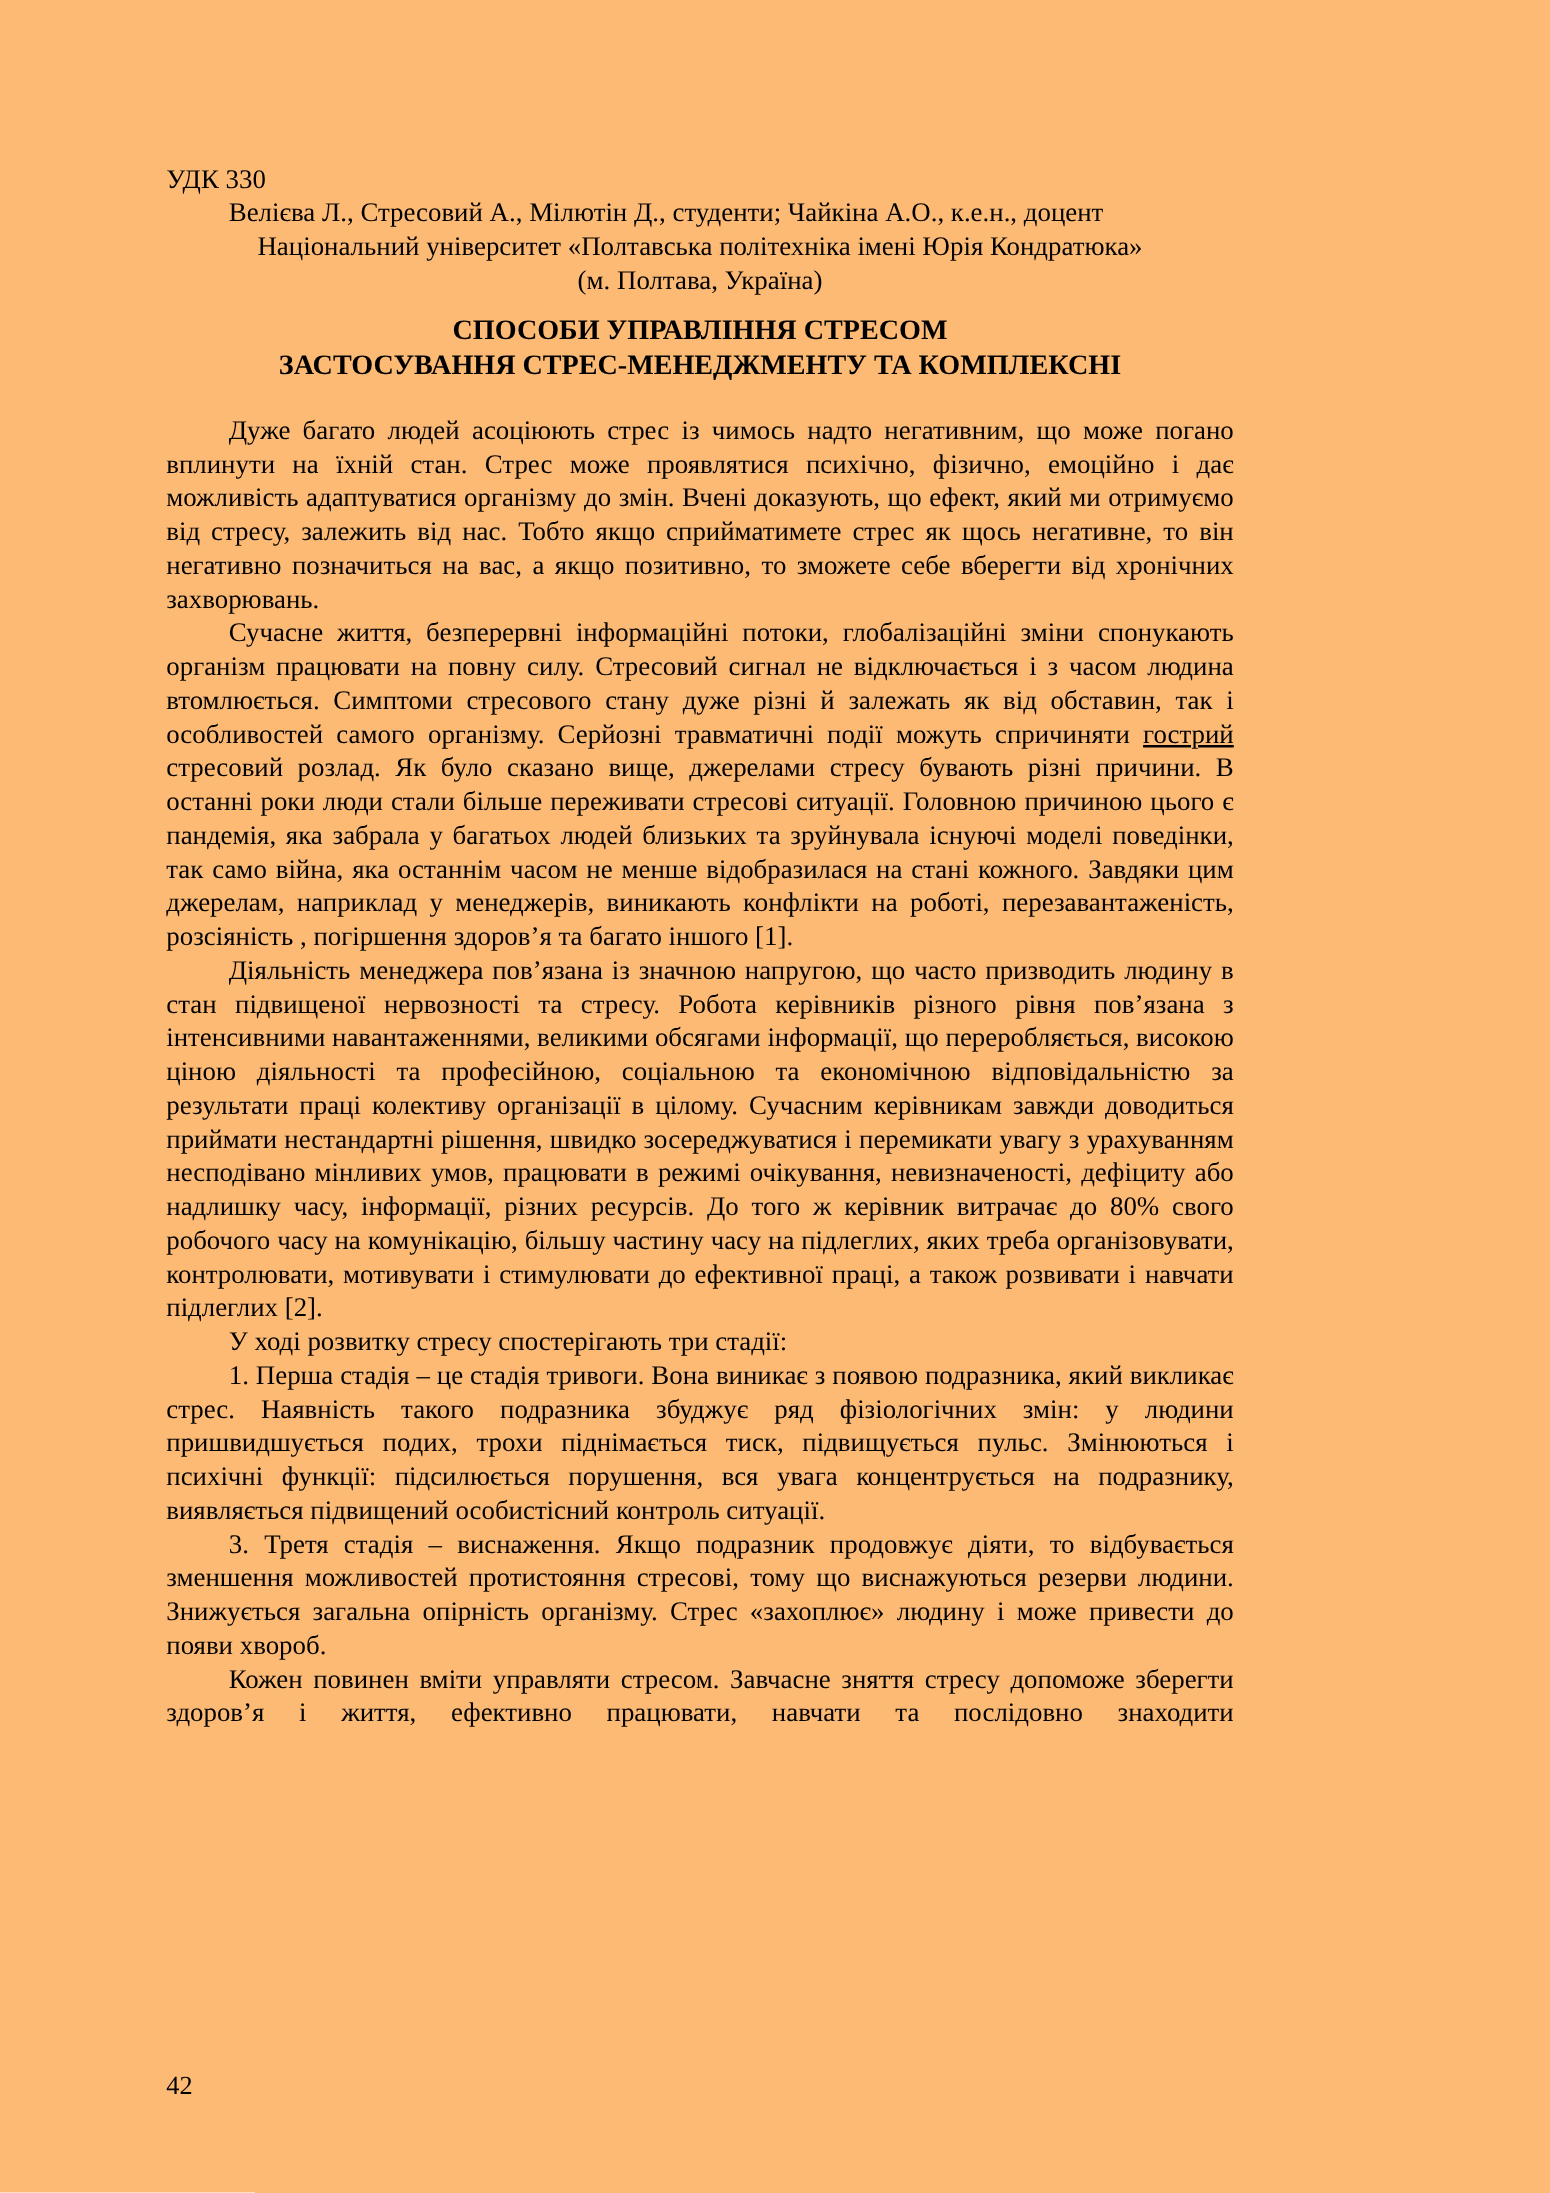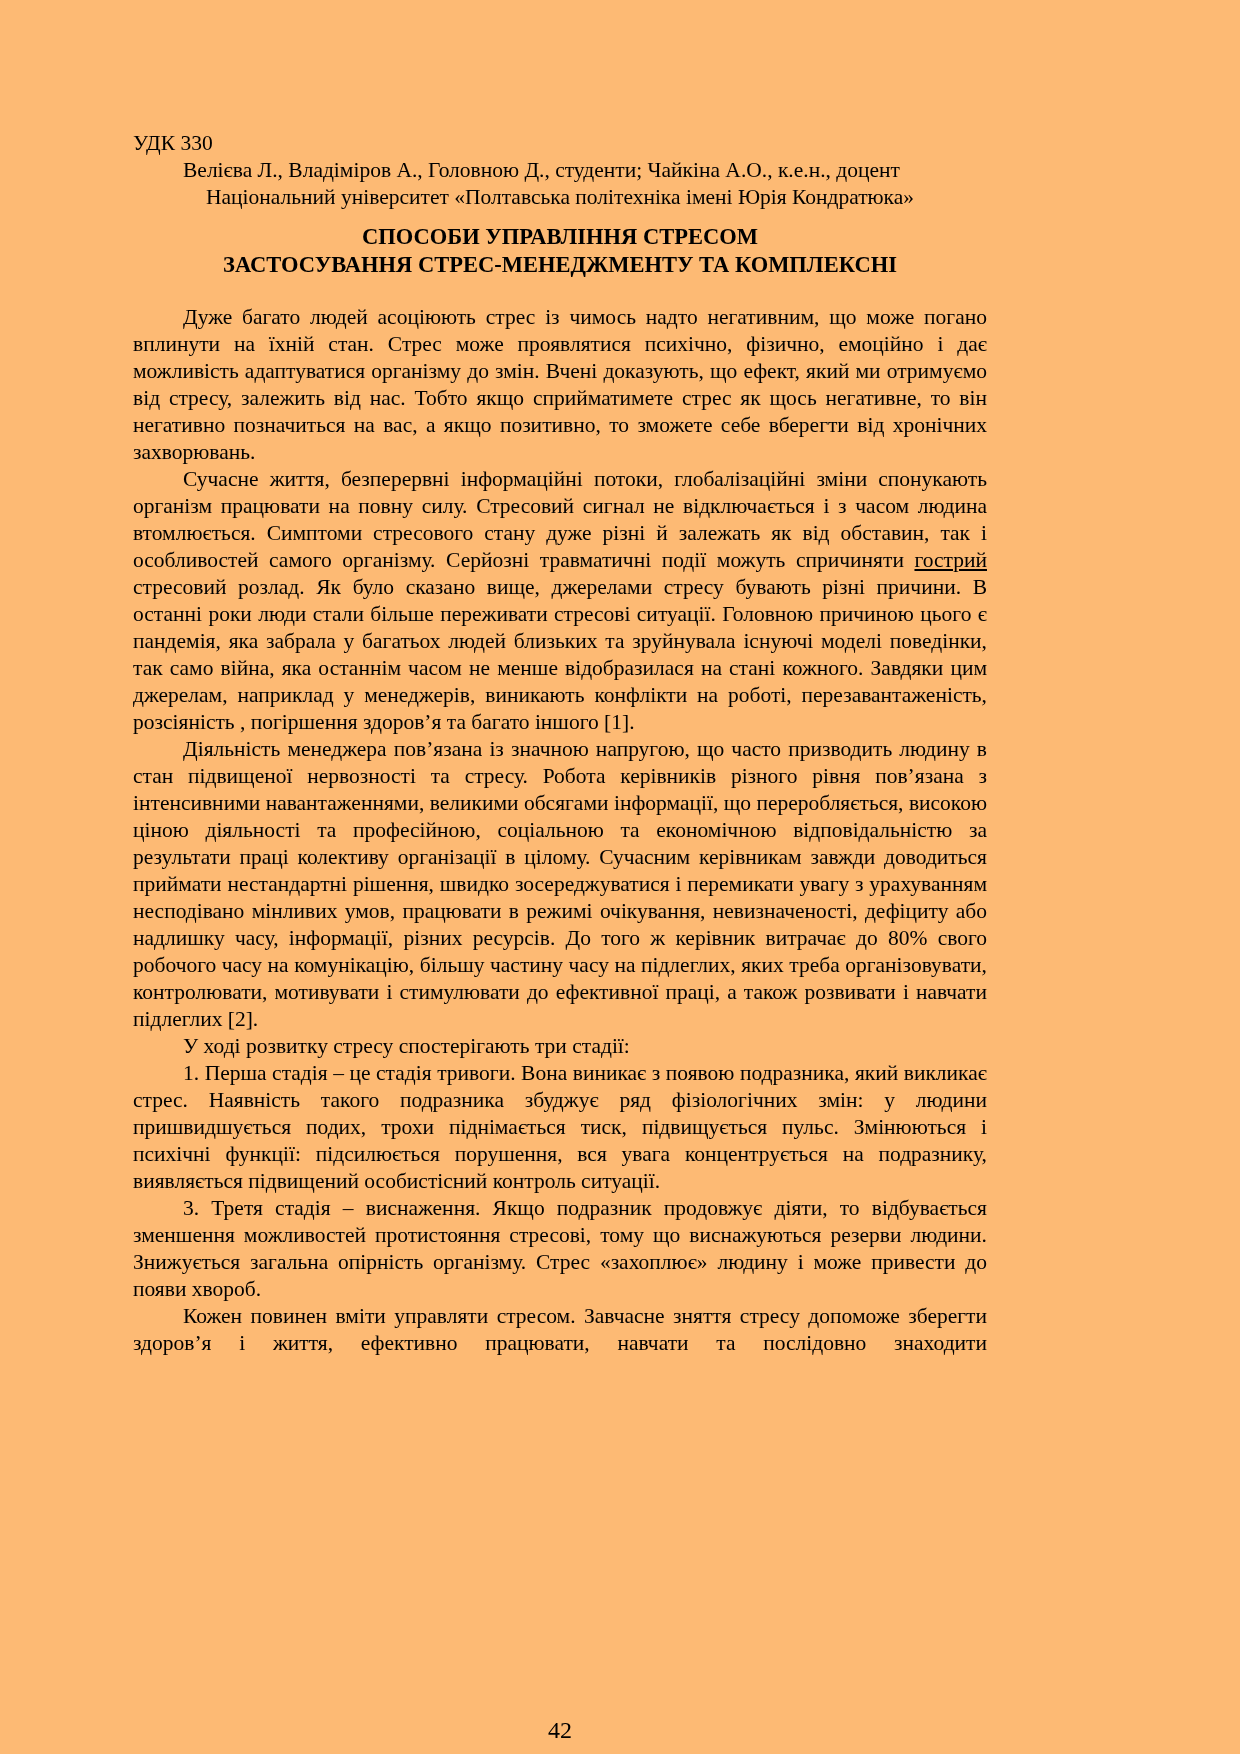--- a/index.html
+++ b/index.html
@@ -40,36 +40,36 @@
     text-align: justify;
   }
   p.cont {
     text-align-last: justify;
   }
   .underline { text-decoration: underline; }
   .page-num {
     position: absolute;
     left: 133px;
     width: 854px;
-    top: 1717px;
-    text-align: center;
-    font-size: 24px;
+    top: 1655px;
+    font-size: 21px;
   }
 </style>
 </head>
 <body>
 
 <div class="page">
 
   <div class="udc-line">УДК 330</div>
 
-  <div class="authors-line">Велієва Л., Владіміров А., Головною Д., студенти; Чайкіна А.О., к.е.н., доцент</div>
+  <div class="authors-line">Велієва Л., Стресовий А., Мілютін Д., студенти; Чайкіна А.О., к.е.н., доцент</div>
 
   <div class="institution-line">Національний університет «Полтавська політехніка імені Юрія Кондратюка»</div>
 
+  <div class="location-line">(м. Полтава, Україна)</div>
 
   <div class="article-title">
     <span>СПОСОБИ УПРАВЛІННЯ СТРЕСОМ</span>
     <span>ЗАСТОСУВАННЯ СТРЕС-МЕНЕДЖМЕНТУ ТА КОМПЛЕКСНІ</span>
   </div>
 
   <p class="body-par">Дуже багато людей асоціюють стрес із чимось надто негативним, що може погано вплинути на їхній стан. Стрес може проявлятися психічно, фізично, емоційно і дає можливість адаптуватися організму до змін. Вчені доказують, що ефект, який ми отримуємо від стресу, залежить від нас. Тобто якщо сприйматимете стрес як щось негативне, то він негативно позначиться на вас, а якщо позитивно, то зможете себе вберегти від хронічних захворювань.</p>
 
   <p class="body-par"><span>Сучасне життя, безперервні інформаційні потоки, глобалізаційні зміни спонукають організм працювати на повну силу. Стресовий сигнал не відключається і з часом людина втомлюється. Симптоми стресового стану дуже різні й залежать як від обставин, так і особливостей самого організму. Серйозні травматичні події можуть спричиняти </span><span class="underline">гострий</span><span> стресовий розлад. Як було сказано вище, джерелами стресу бувають різні причини. В останні роки люди стали більше переживати стресові ситуації. Головною причиною цього є пандемія, яка забрала у багатьох людей близьких та зруйнувала існуючі моделі поведінки, так само війна, яка останнім часом не менше відобразилася на стані кожного. Завдяки цим джерелам, наприклад у менеджерів, виникають конфлікти на роботі, перезавантаженість, розсіяність , погіршення здоров’я та багато іншого [1].</span></p>
 

